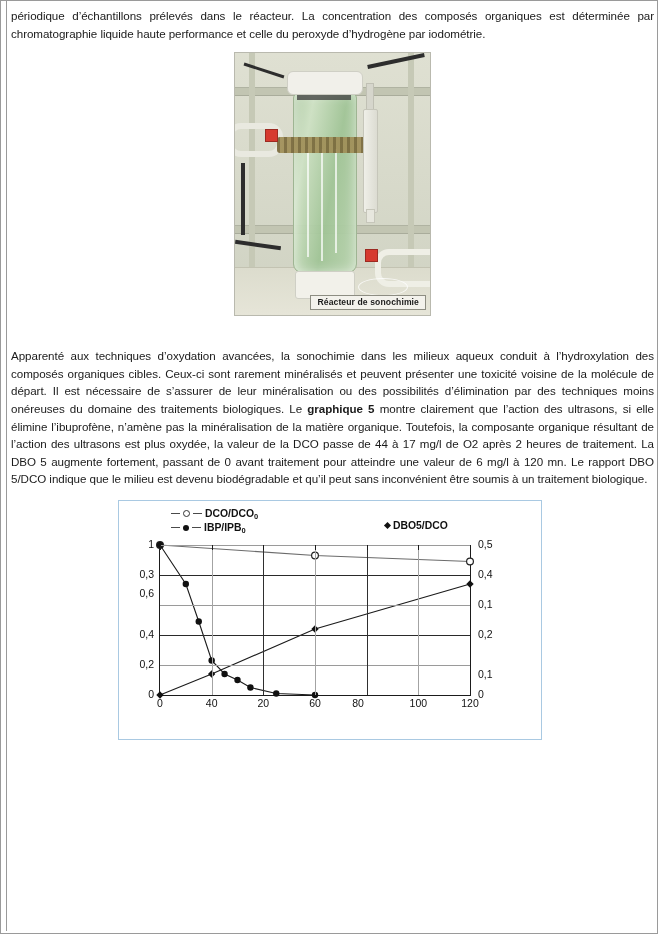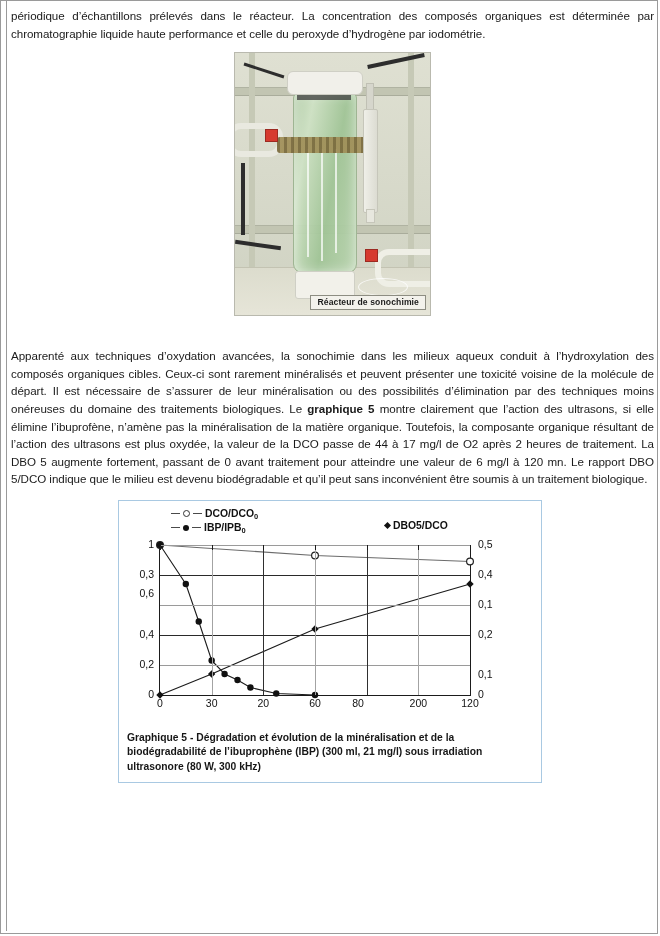--- a/index.html
+++ b/index.html
@@ -483,38 +483,37 @@
             <div class="gridline-h" style="top: 30px;"></div>
             <div class="ytick-l" style="top: 30px;">0,3</div>
             <div class="ytick-r" style="top: 30px;">0,4</div>
             <div class="gridline-h light" style="top: 0px;"></div>
             <div class="ytick-l" style="top: 0px;">1</div>
             <div class="ytick-r" style="top: 0px;">0,5</div>
             <div class="xtick-mark" style="left: 0px;"></div>
             <div class="xtick" style="left: 0px;">0</div>
             <div class="gridline-v light" style="left: 51.6667px;"></div>
             <div class="xtick-mark" style="left: 51.6667px;"></div>
-            <div class="xtick" style="left: 51.6667px;">30</div>
+            <div class="xtick" style="left: 51.6667px;">40</div>
             <div class="gridline-v" style="left: 103.333px;"></div>
             <div class="xtick-mark" style="left: 103.333px;"></div>
             <div class="xtick" style="left: 103.333px;">20</div>
             <div class="gridline-v light" style="left: 155px;"></div>
             <div class="xtick-mark" style="left: 155px;"></div>
             <div class="xtick" style="left: 155px;">60</div>
             <div class="gridline-v" style="left: 206.667px;"></div>
             <div class="xtick-mark" style="left: 206.667px;"></div>
             <div class="xtick" style="left: 198px;">80</div>
             <div class="gridline-v light" style="left: 258.333px;"></div>
             <div class="xtick-mark" style="left: 258.333px;"></div>
-            <div class="xtick" style="left: 258.333px;">200</div>
+            <div class="xtick" style="left: 258.333px;">100</div>
             <div class="xtick-mark" style="left: 310px;"></div>
             <div class="xtick" style="left: 310px;">120</div>
           </div>
 
       </div>
 
       <div class="fig-caption">
-        <div class="bold">Graphique 5 - Dégradation et évolution de la minéralisation et de la biodégradabilité de l’ibuprophène (IBP) (300 ml, 21 mg/l) sous irradiation ultrasonore (80 W, 300 kHz)</div>
       </div>
     </div>
 
   </div>
 </div>
 
 </body></html>

